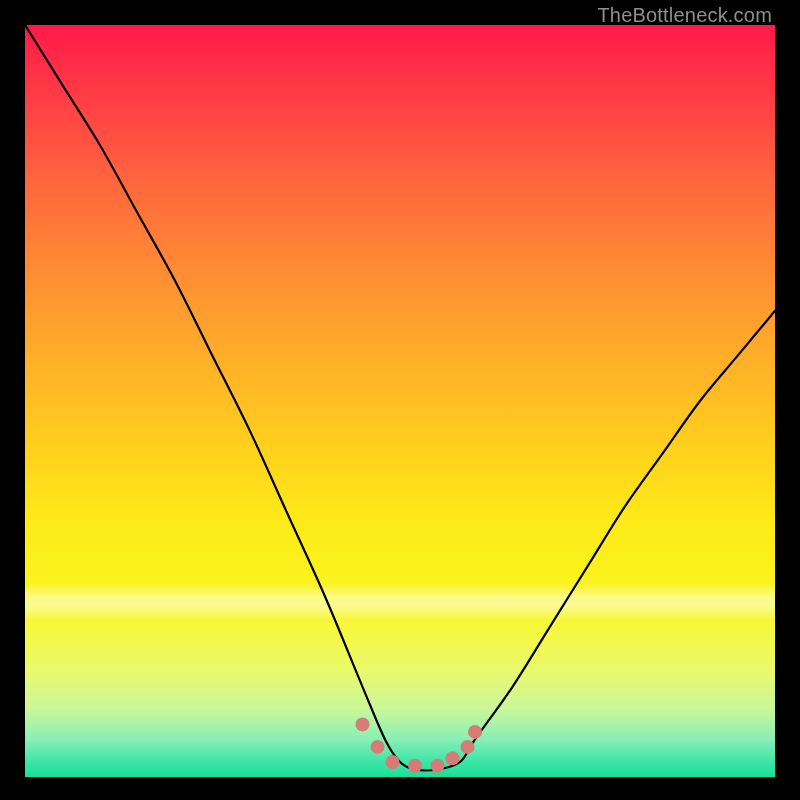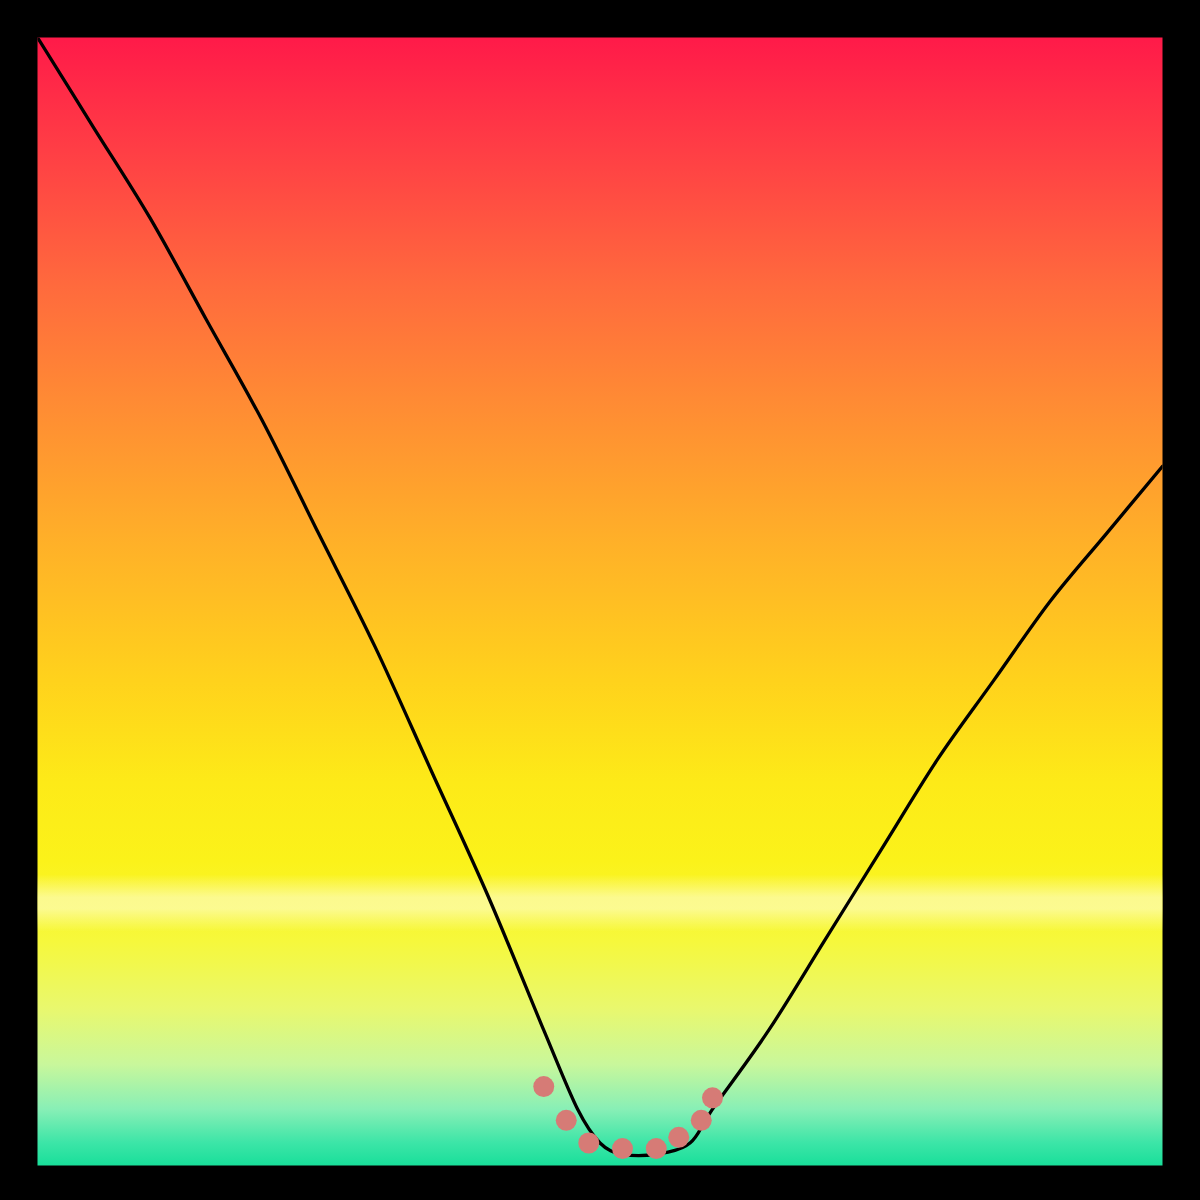--- a/index.html
+++ b/index.html
@@ -88,13 +88,14 @@
           <circle cx="367.5" cy="737.0" r="7" fill="#d67b76"></circle>
           <circle cx="390.0" cy="740.7" r="7" fill="#d67b76"></circle>
           <circle cx="412.5" cy="740.7" r="7" fill="#d67b76"></circle>
           <circle cx="427.5" cy="733.2" r="7" fill="#d67b76"></circle>
           <circle cx="442.5" cy="721.9" r="7" fill="#d67b76"></circle>
           <circle cx="450.0" cy="706.9" r="7" fill="#d67b76"></circle>
         </g>
     </svg>
   </div>
 
+  <div class="watermark">TheBottleneck.com</div>
 </div>
 
 </body></html>

